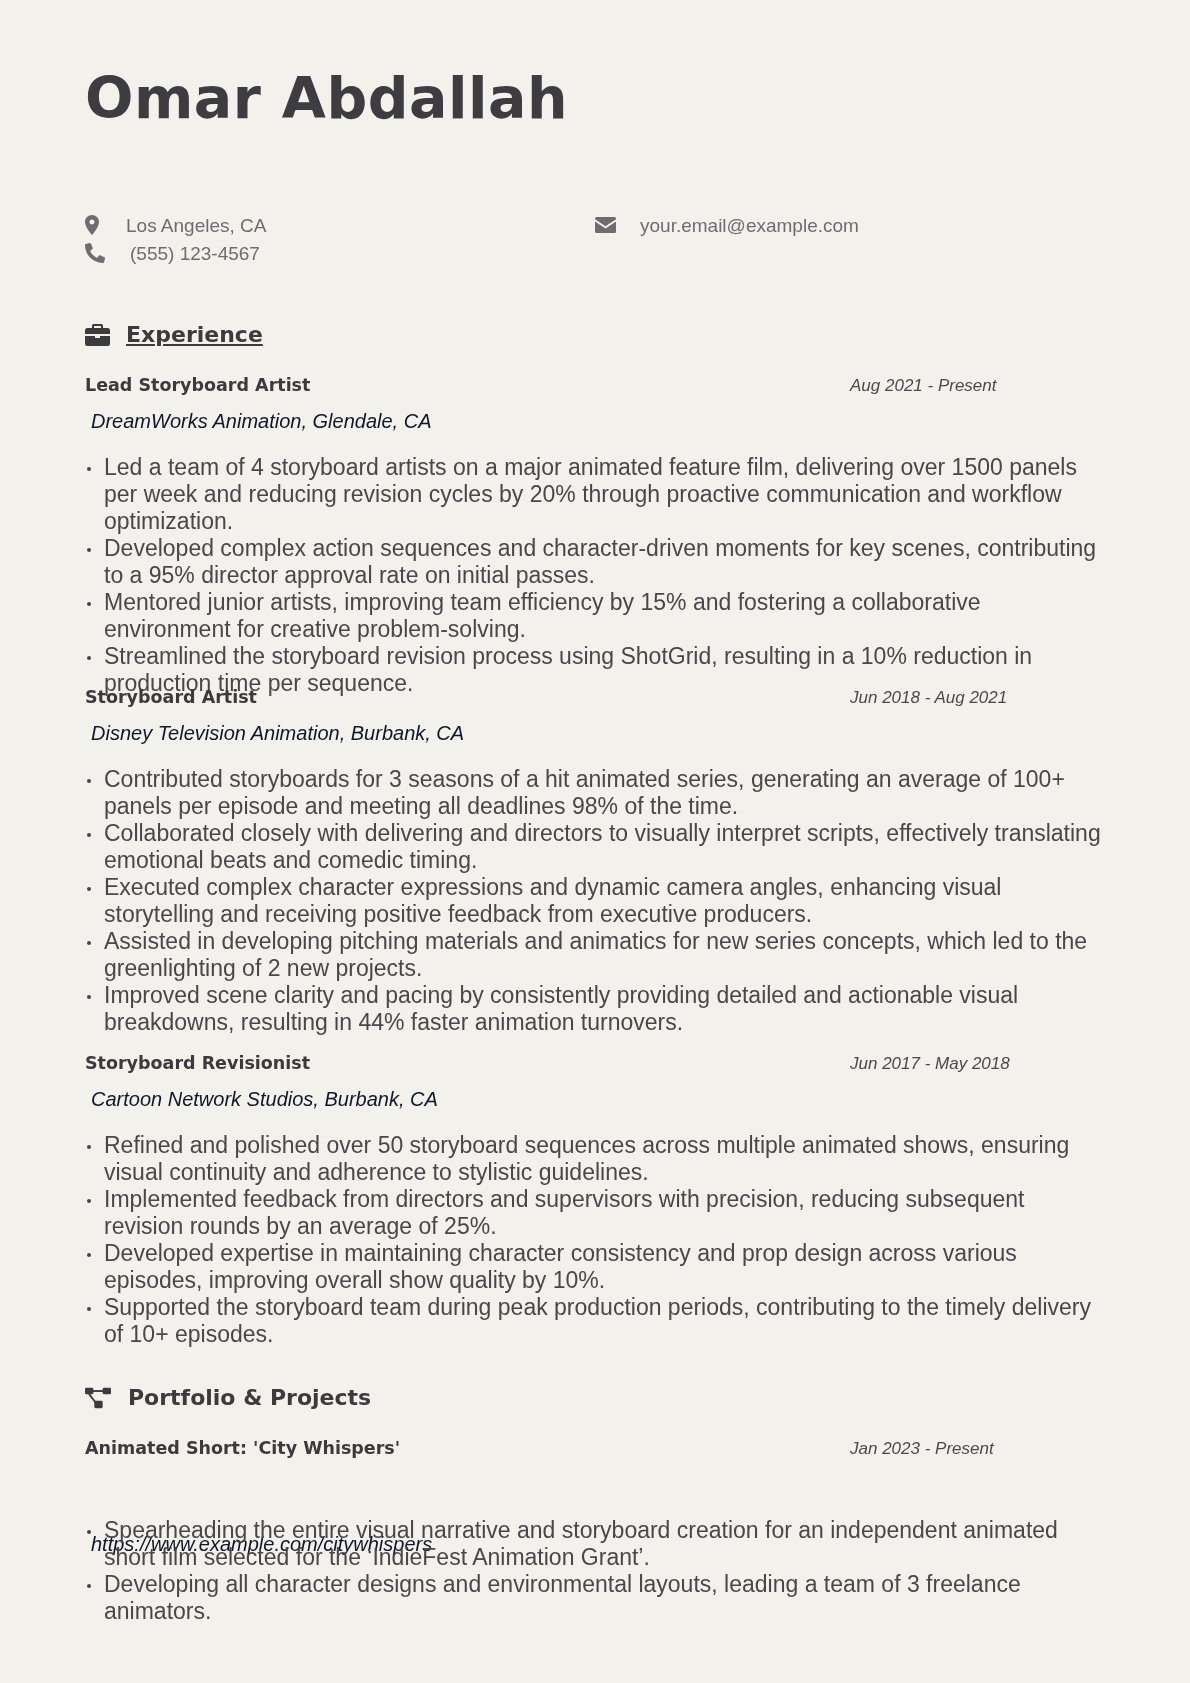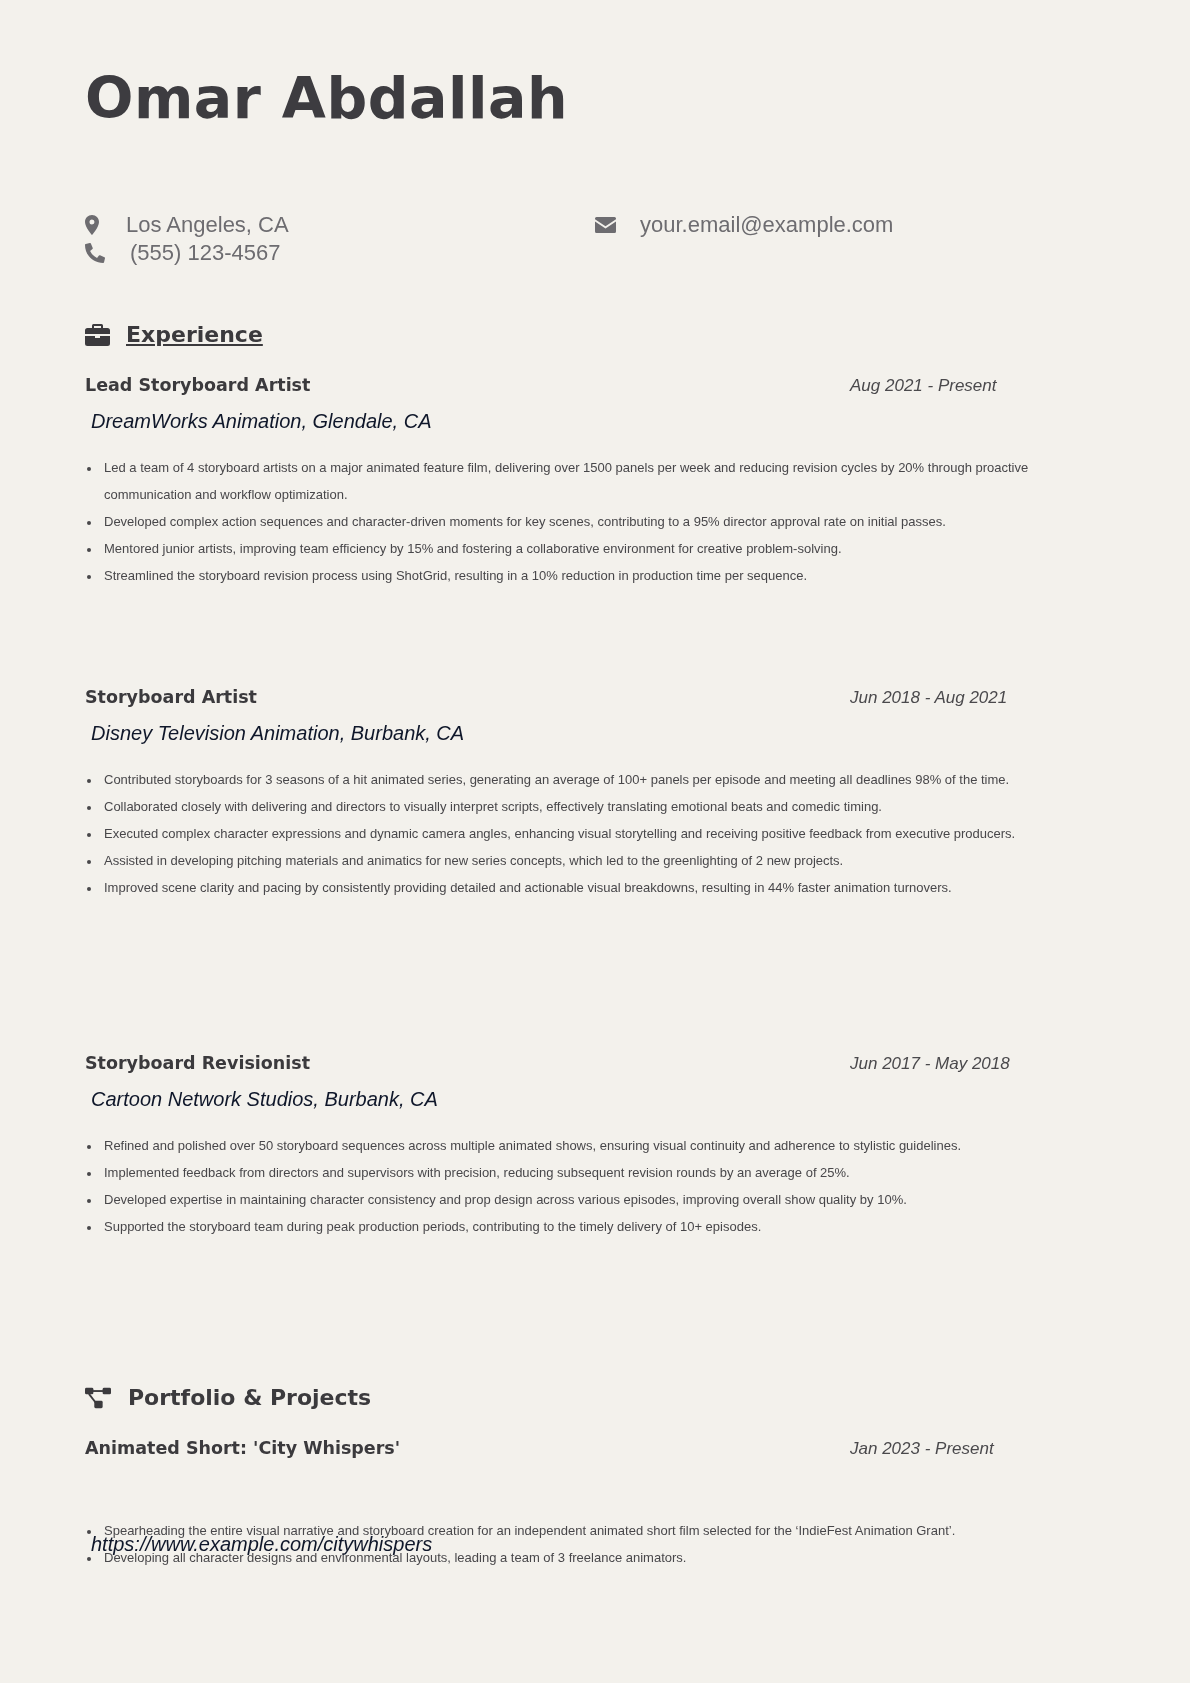--- a/index.html
+++ b/index.html
@@ -28,21 +28,21 @@
       font-weight: bold;
       font-size: 57px;
       letter-spacing: 0.5px;
       color: #3d3c40;
       line-height: 1;
     }
     .contact-item {
       position: absolute;
       display: flex;
       align-items: center;
-      font-size: 22px;
+      font-size: 19px;
       color: #6d6c70;
       line-height: 1;
     }
     .contact-item .ico {
       display: inline-flex;
       align-items: center;
       justify-content: flex-start;
       width: 22px;
       height: 22px;
       margin-right: 19px;
@@ -92,21 +92,21 @@
       font-size: 20px;
       color: #0f172a;
       line-height: 1;
       margin-left: 6px;
     }
     ul.bullets {
       position: absolute;
       left: 0;
       width: 1020px;
       list-style: none;
-      font-size: 13px;
+      font-size: 23px;
       line-height: 27px;
       color: #48474a;
       font-family: "Liberation Sans Narrow", "Liberation Sans", sans-serif;
     }
     ul.bullets li {
       position: relative;
       padding-left: 19px;
     }
     ul.bullets li::before {
       content: "";

